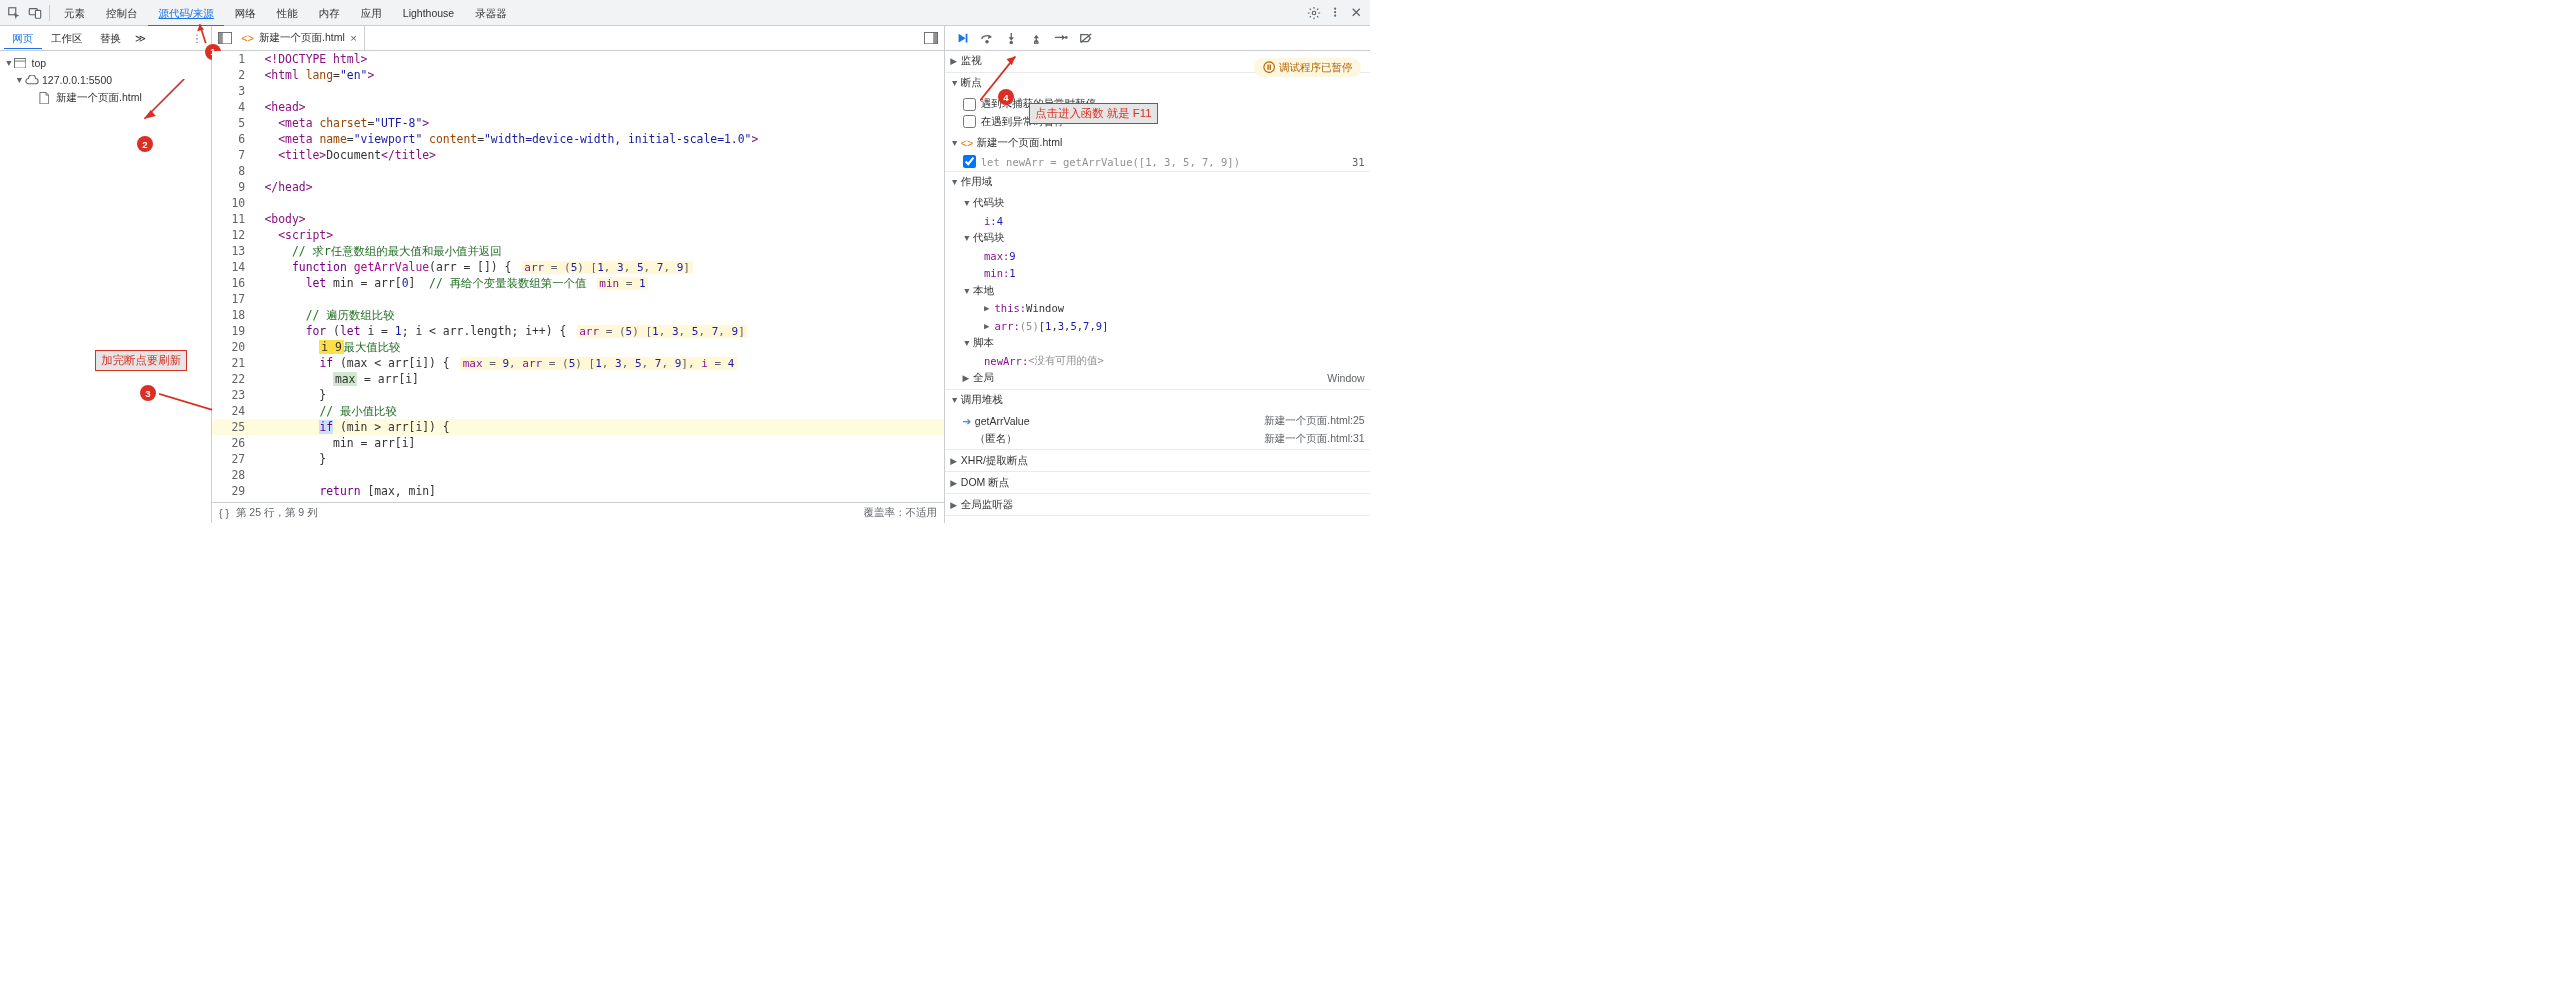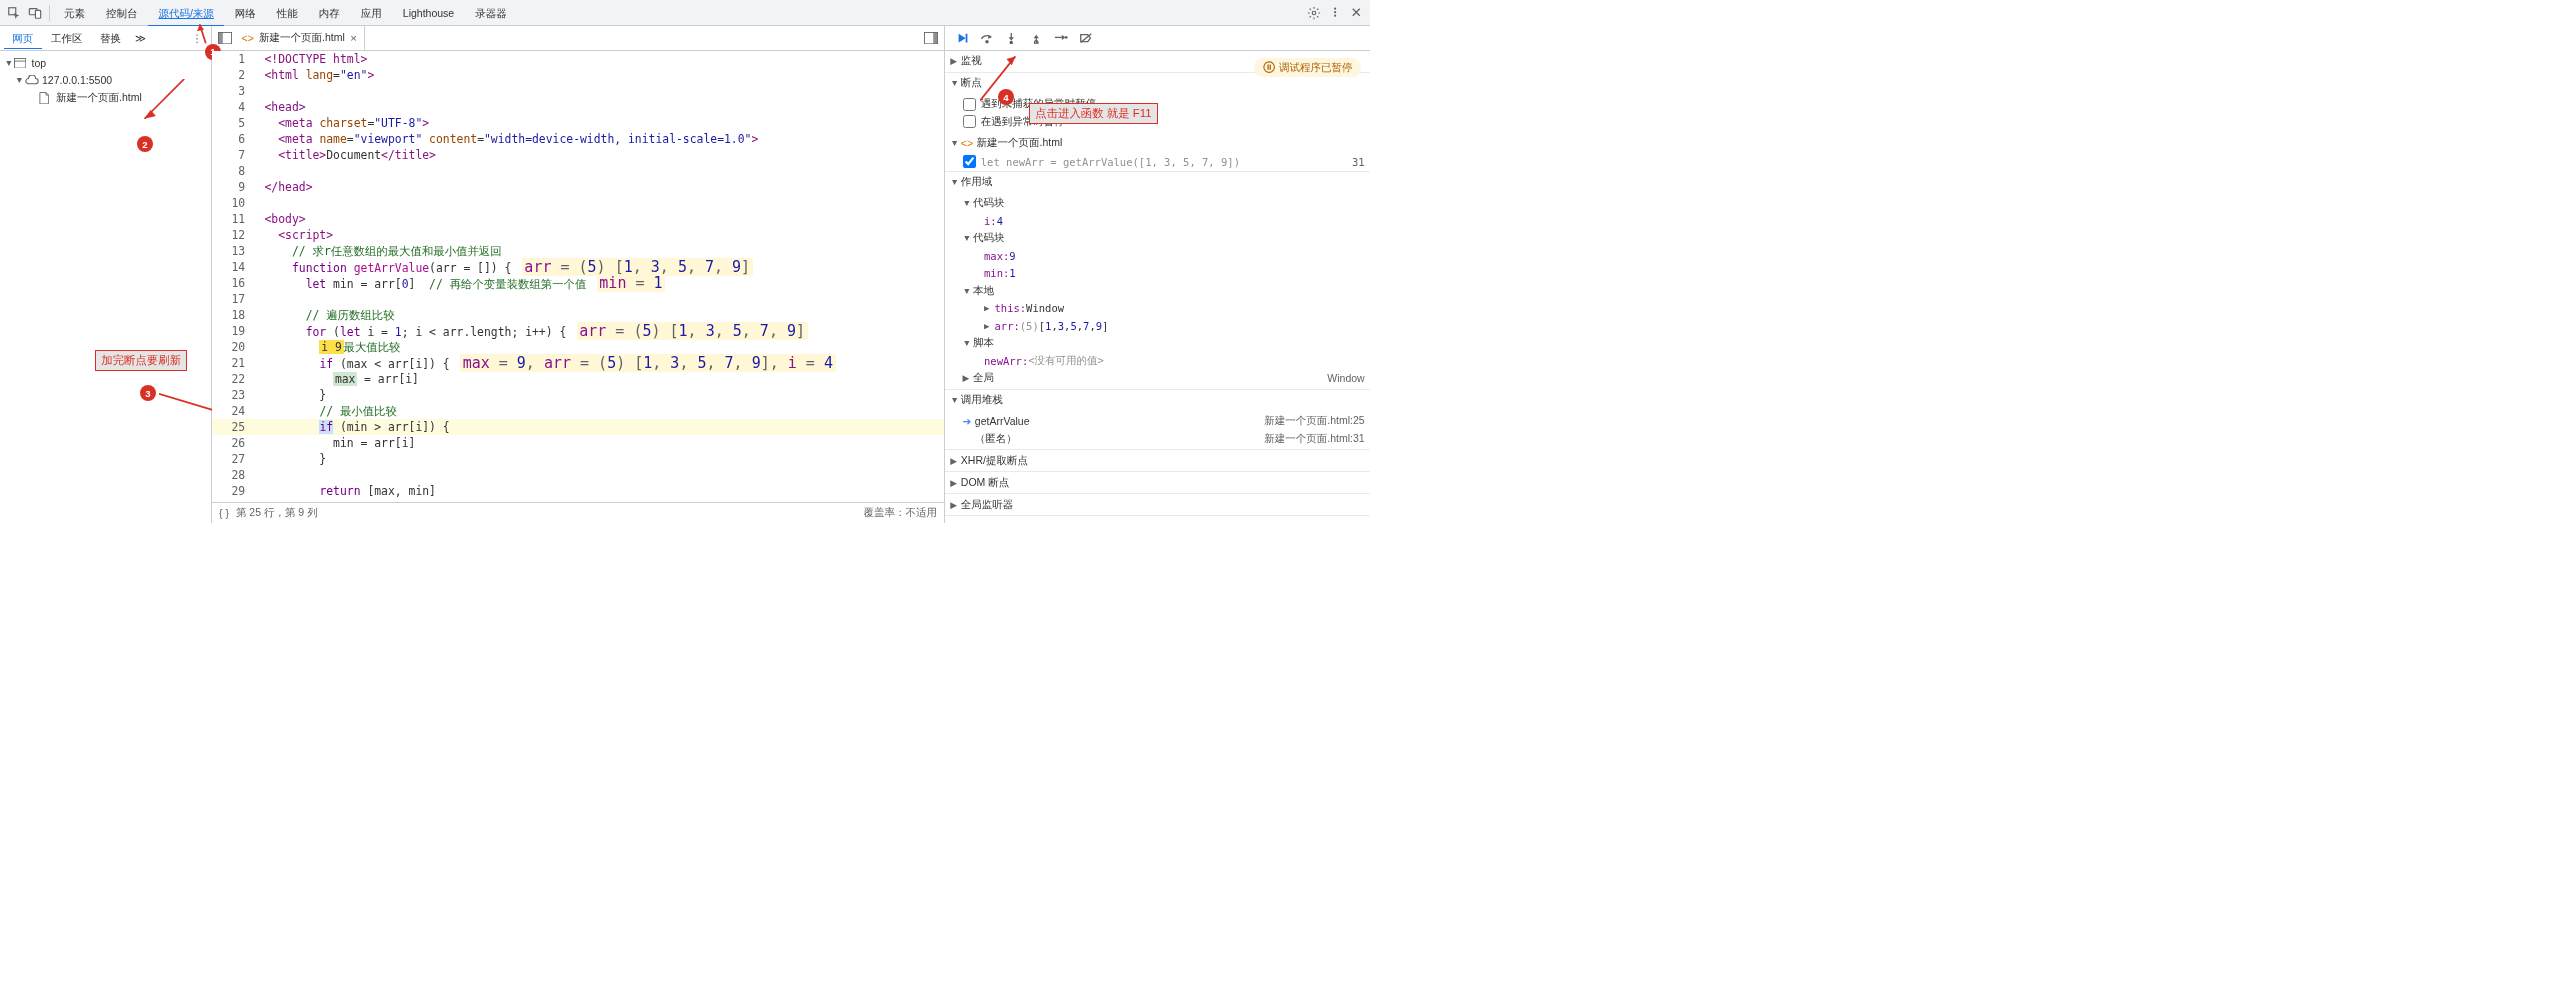--- a/index.html
+++ b/index.html
@@ -184,21 +184,21 @@
 .num { color: #1a1aa6; }
 .com { color: #236e25; }
 .fn { color: #aa0d91; }
 
 .inline-val {
   background: #fff7d6;
   padding: 0 2.6px;
   border-radius: 1.8px;
   margin-left: 3.5px;
   color: #5f6368;
-  font-size: 15px;
+  font-size: 11px;
 }
 .inline-val .vnum { color: #1a1aa6; }
 .inline-val .vvar { color: #881391; }
 
 
 .status-bar {
   height: 21px;
   border-top: 0.9px solid #cacdd1;
   display: flex;
   align-items: center;

